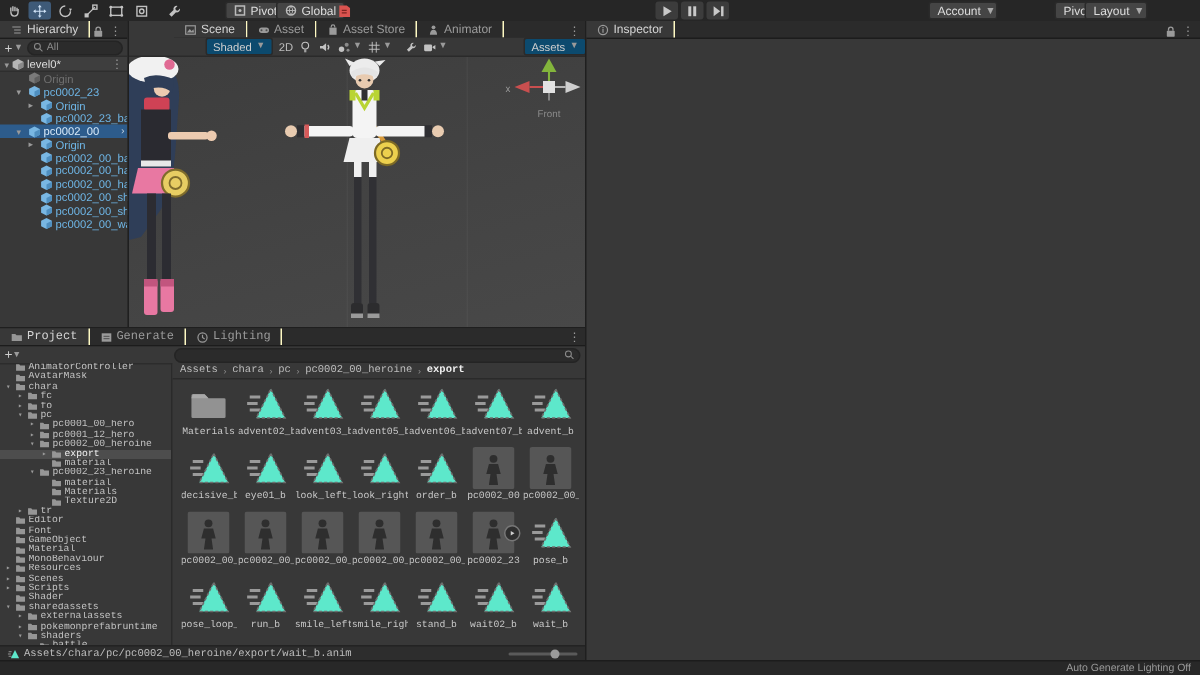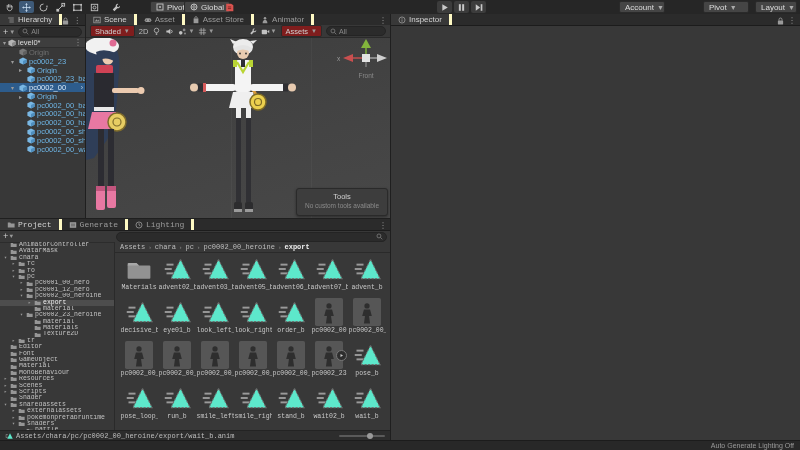--- a/index.html
+++ b/index.html
@@ -11,29 +11,29 @@
   #topbar{left:0;top:0;width:800px;height:14px;background:#262626;border-bottom:1px solid #191919;}
   .toolbtn{position:absolute;top:1px;width:15px;height:12px;display:flex;align-items:center;justify-content:center;border-radius:2px;}
   .toolbtn svg{width:11px;height:11px;}
   .toolbtn.active{background:#3e5a78;}
   .pillbtn{position:absolute;top:1px;height:12px;background:#454545;border:1px solid #2a2a2a;border-radius:2px;
            display:flex;align-items:center;gap:3px;padding:0 5px;color:#ddd;font-size:8px;box-sizing:border-box;}
   .pillbtn .caret{color:#aaa;font-size:7px;}
   
   .tabbar{background:#2b2b2b;border-bottom:1px solid #1c1c1c;display:flex;align-items:flex-end;height:11px;}
   .tab{display:flex;align-items:center;gap:3px;padding:0 7px;height:11px;color:#9b9b9b;background:#2b2b2b;
-       border-right:3px solid #fef9c3;font-size:8px;white-space:nowrap;}
+       border-right:1px solid #fef9c3;font-size:8px;white-space:nowrap;}
   .tab.active{background:#383838;color:#d4d4d4;}
   .tab svg{width:8px;height:8px;}
   .tabbar .spacer{flex:1;}
   .winicons{display:flex;align-items:center;gap:4px;padding-right:4px;color:#9a9a9a;}
   .winicons svg{width:7px;height:8px;}
   
   #hier-panel{left:0;top:14px;width:85px;height:204px;background:#383838;}
-  #scene-panel{left:85px;top:14px;width:305px;height:204px;background:#383838;border-left:1px solid #1f1f1f;box-sizing:border-box;}
+  #scene-panel{left:85px;top:14px;width:305px;height:204px;background:#383838;border-left:1px solid #1f1f1f;box-sizing:border-box;padding-left:30px;}
   #inspector{left:390px;top:14px;width:410px;height:426px;background:#383838;border-left:1px solid #1f1f1f;box-sizing:border-box;}
   #project{left:0;top:218px;width:390px;height:222px;background:#383838;border-top:1px solid #1f1f1f;box-sizing:border-box;font-family:Liberation Mono, monospace;}
   #appstatus{left:0;top:440px;width:800px;height:10px;background:#282828;border-top:1px solid #1c1c1c;
              display:flex;align-items:center;justify-content:flex-end;padding-right:6px;box-sizing:border-box;color:#9a9a9a;font-size:7px;}
   
   .minibar{height:12px;background:#383838;border-bottom:1px solid #2c2c2c;display:flex;align-items:center;padding:0 3px;gap:3px;box-sizing:border-box;}
   .searchbox{flex:1;height:8px;background:#2b2b2b;border:1px solid #242424;border-radius:6px;display:flex;align-items:center;
              gap:2px;padding:0 3px;color:#8a8a8a;font-size:7px;}
   .searchbox svg{width:7px;height:7px;flex:none;}
   .plusbtn{color:#cfcfcf;font-size:9px;display:flex;align-items:center;gap:1px;}
@@ -50,21 +50,21 @@
   .hrow .prefab-arrow{margin-left:auto;padding-right:2px;color:#bfcfdd;font-size:7px;}
   
   #viewport{position:absolute;left:0;top:24px;width:100%;height:180px;overflow:hidden;
             background:linear-gradient(165deg,#3d3d3d 0%,#444 60%,#484848 100%);}
   .vline{position:absolute;top:0;width:1px;height:100%;background:rgba(255,255,255,0.035);}
   #tools-overlay{position:absolute;left:210px;top:150px;width:90px;height:26px;background:#3d3d3d;border:1px solid #2a2a2a;
                  border-radius:3px;box-shadow:0 1px 3px rgba(0,0,0,.4);text-align:center;}
   #tools-overlay .t1{font-size:7.5px;color:#d2d2d2;margin-top:3px;}
   #tools-overlay .t2{font-size:6.5px;color:#8b8b8b;margin-top:1px;}
   #scene-toolbar{height:13px;background:#383838;border-bottom:1px solid #2a2a2a;display:flex;align-items:center;gap:4px;padding:0 4px;box-sizing:border-box;}
-  .ddbtn{display:flex;align-items:center;gap:3px;background:#7f1d1d;border:1px solid #2a2a2a;border-radius:2px;height:10px;padding:0 4px;color:#cfcfcf;font-size:7.5px;}
+  .ddbtn{display:flex;align-items:center;gap:3px;background:#0c4a6e;border:1px solid #2a2a2a;border-radius:2px;height:10px;padding:0 4px;color:#cfcfcf;font-size:7.5px;margin-left:47px;}
   .flaticon{display:flex;align-items:center;gap:1px;color:#bdbdbd;}
   .flaticon svg{width:9px;height:9px;}
   .caret{font-size:6px;color:#9a9a9a;}
   #scene-toolbar .grow{flex:1;}
   #scene-toolbar .sbox{width:52px;flex:none;}
   
   #proj-toolbar{height:12px;}
   #folder-tree{position:absolute;left:0;top:23px;width:115px;height:189px;overflow:hidden;border-right:1px solid #2a2a2a;box-sizing:border-box;}
   .frow{height:6.4px;display:flex;align-items:center;gap:2px;font-size:6.5px;color:#c2c2c2;white-space:nowrap;overflow:hidden;line-height:6.4px;}
   .frow .tw{width:5px;color:#9a9a9a;font-size:5px;flex:none;text-align:center;}
@@ -187,21 +187,21 @@
         </svg>
       </div>
     <div class="pillbtn" style="left:619px;width:46px">
         <span>Account</span>
         <span class="caret">▼</span>
       </div>
     <div class="pillbtn" style="left:703px;width:46px">
         <span>Pivot</span>
         <span class="caret">▼</span>
       </div>
-    <div class="pillbtn" style="left:755px;width:42px">
+    <div class="pillbtn" style="left:723px;width:42px">
         <span>Layout</span>
         <span class="caret">▼</span>
       </div>
   </div>
 
   <div id="hier-panel" class="abs">
     <div class="tabbar">
       <div class="tab active">
         <svg viewBox="0 0 10 10">
             <path d="M1.5 2.5h7M3 5h5.5M3 7.5h5.5" stroke="#9a9a9a" fill="none"></path>
@@ -535,24 +535,20 @@
           <polygon points="267,16 267,24 257,20" fill="#c94f4f"></polygon>
           <line x1="280" y1="20" x2="291" y2="20" stroke="#b9b9b9" stroke-width="1.2"></line>
           <polygon points="291,16 291,24 301,20" fill="#cfcfcf"></polygon>
           <line x1="280" y1="20" x2="280" y2="29" stroke="#9a9a9a" stroke-width="1"></line>
           <rect x="276" y="16" width="8" height="8" fill="#e2e2e2"></rect>
           <text x="251" y="23" font-size="6.5" fill="#999">x</text>
           <text x="280" y="40" font-size="6.5" fill="#8a8a8a" text-anchor="middle">Front</text>
         </g>
       </svg>
 
-      <div id="tools-overlay">
-        <div class="t1">Tools</div>
-        <div class="t2">No custom tools available</div>
-      </div>
     </div>
   </div>
 
   <div id="inspector" class="abs">
     <div class="tabbar">
       <div class="tab active">
         <svg viewBox="0 0 10 10">
             <circle cx="5" cy="5" r="3.8" fill="none" stroke="#9a9a9a"></circle>
             <path d="M5 4.2v3M5 2.6v0.9" stroke="#9a9a9a"></path>
           </svg>

